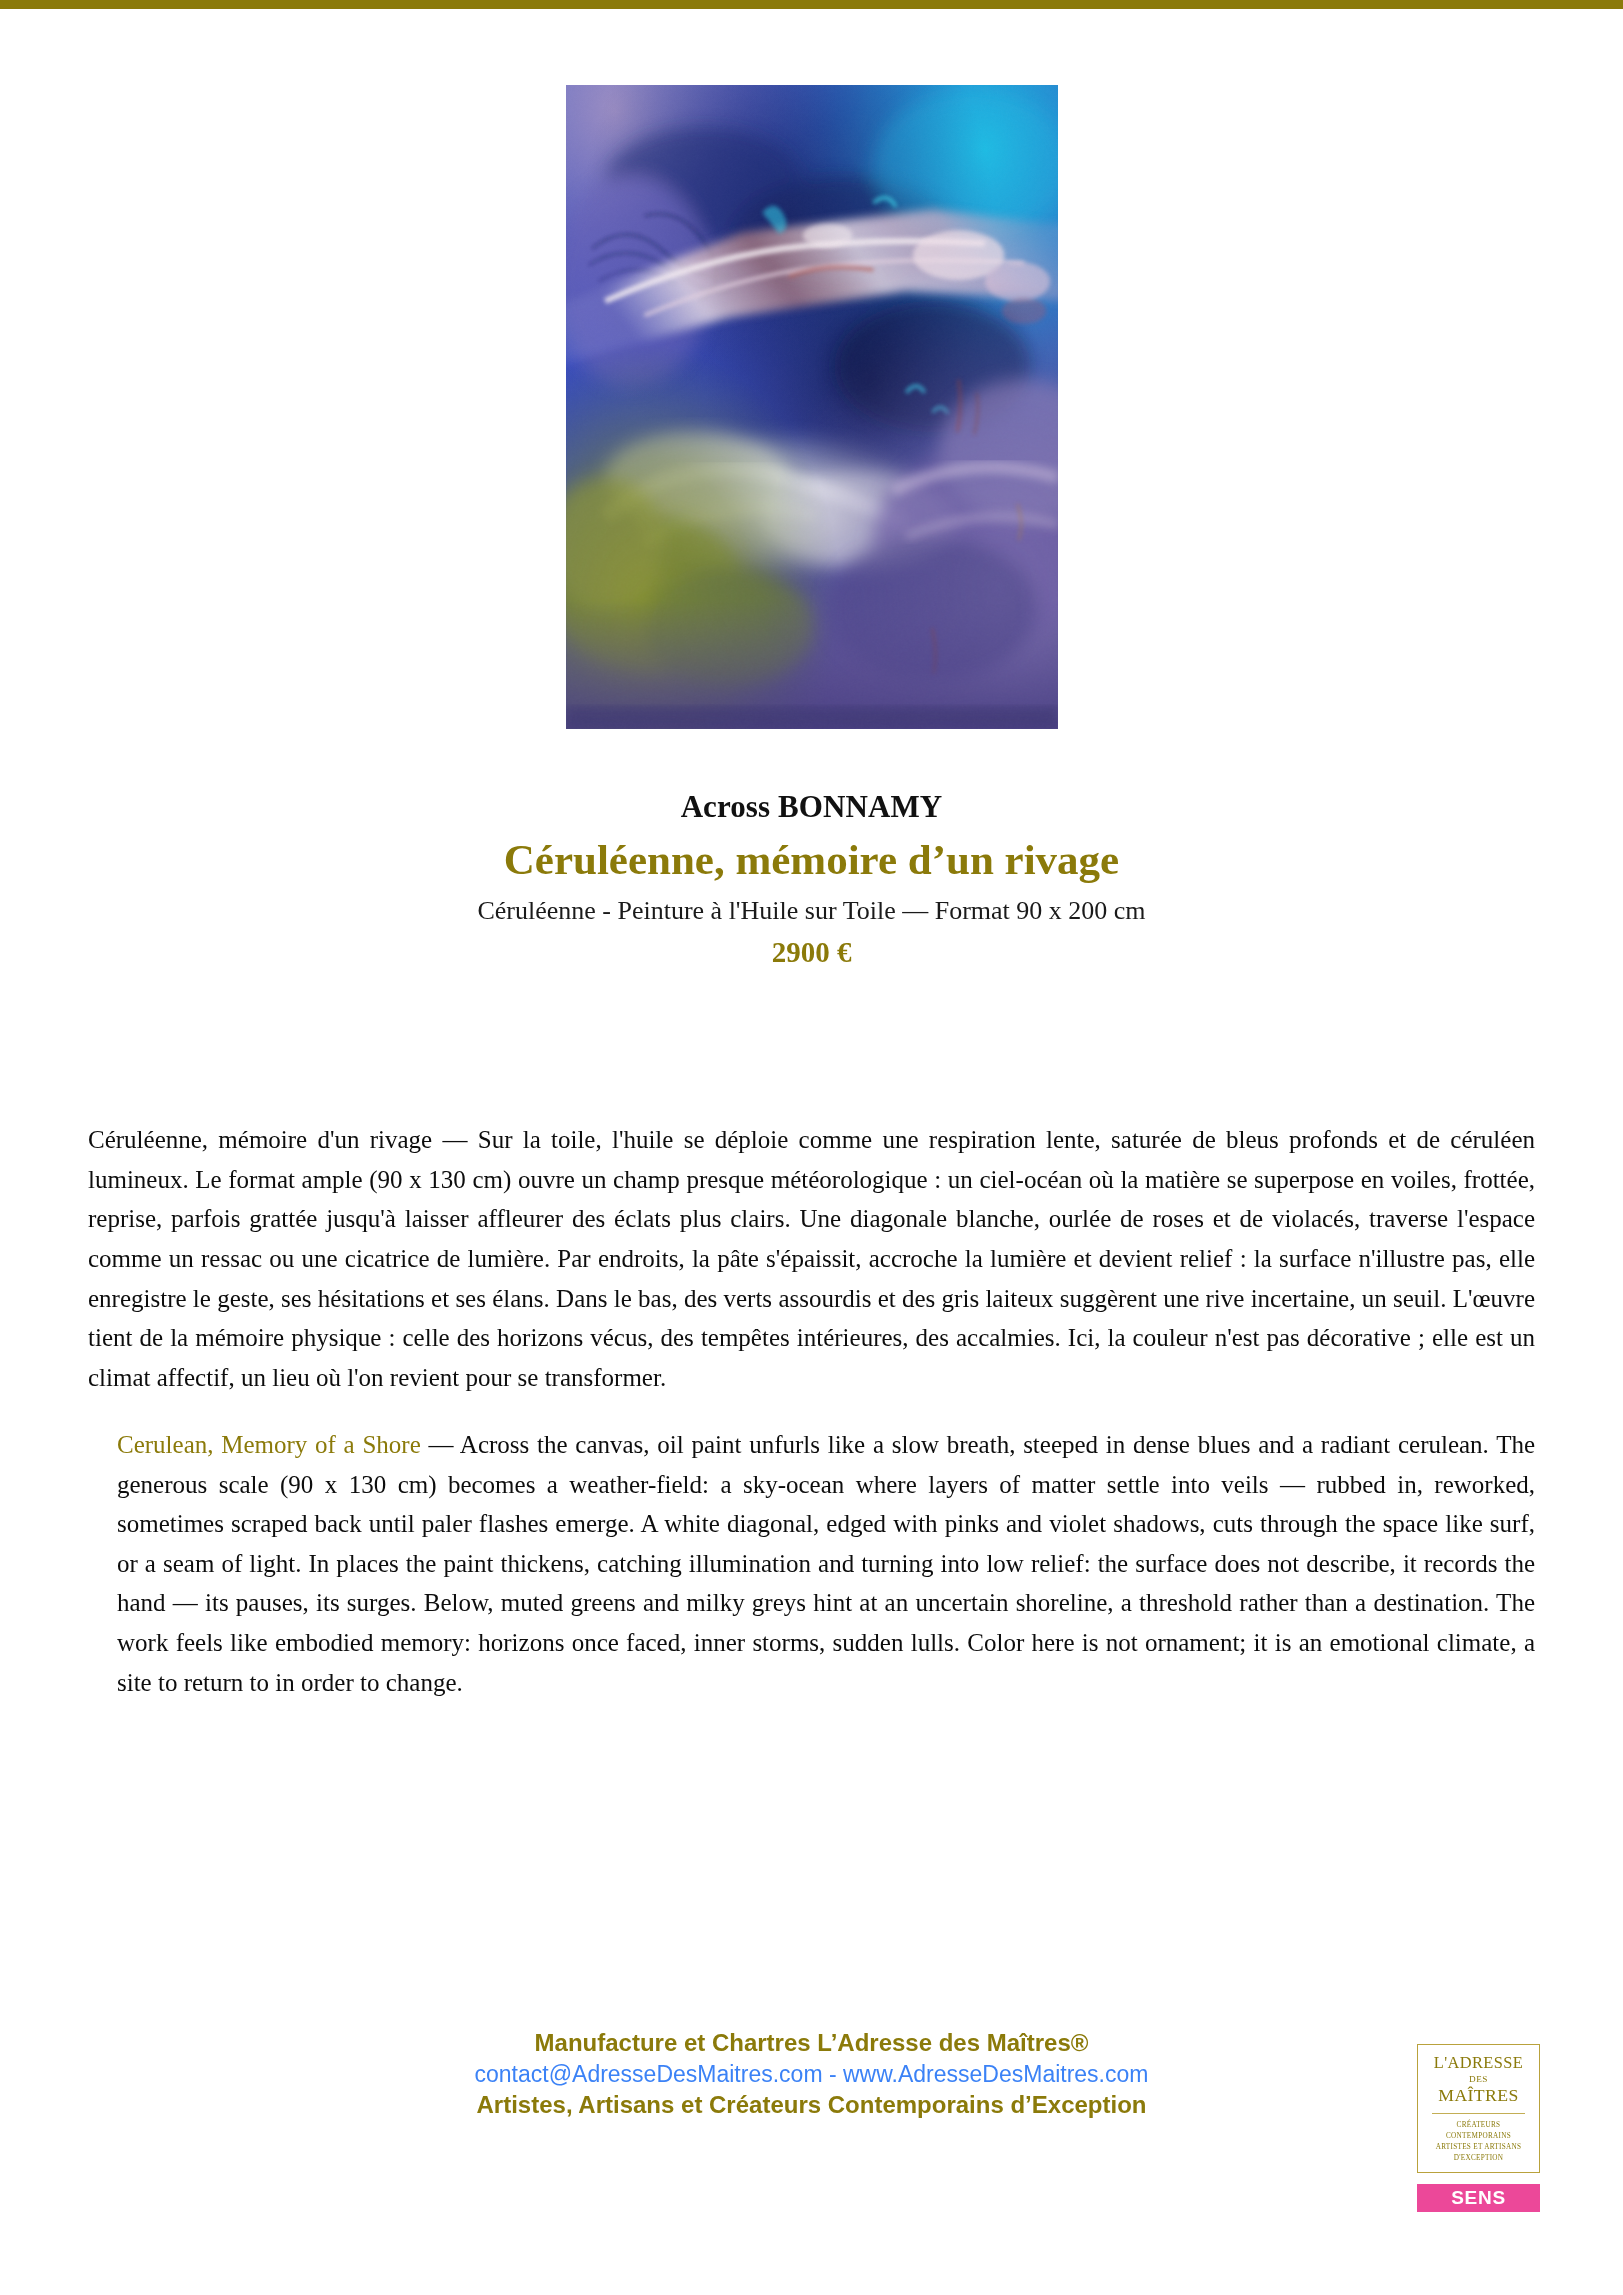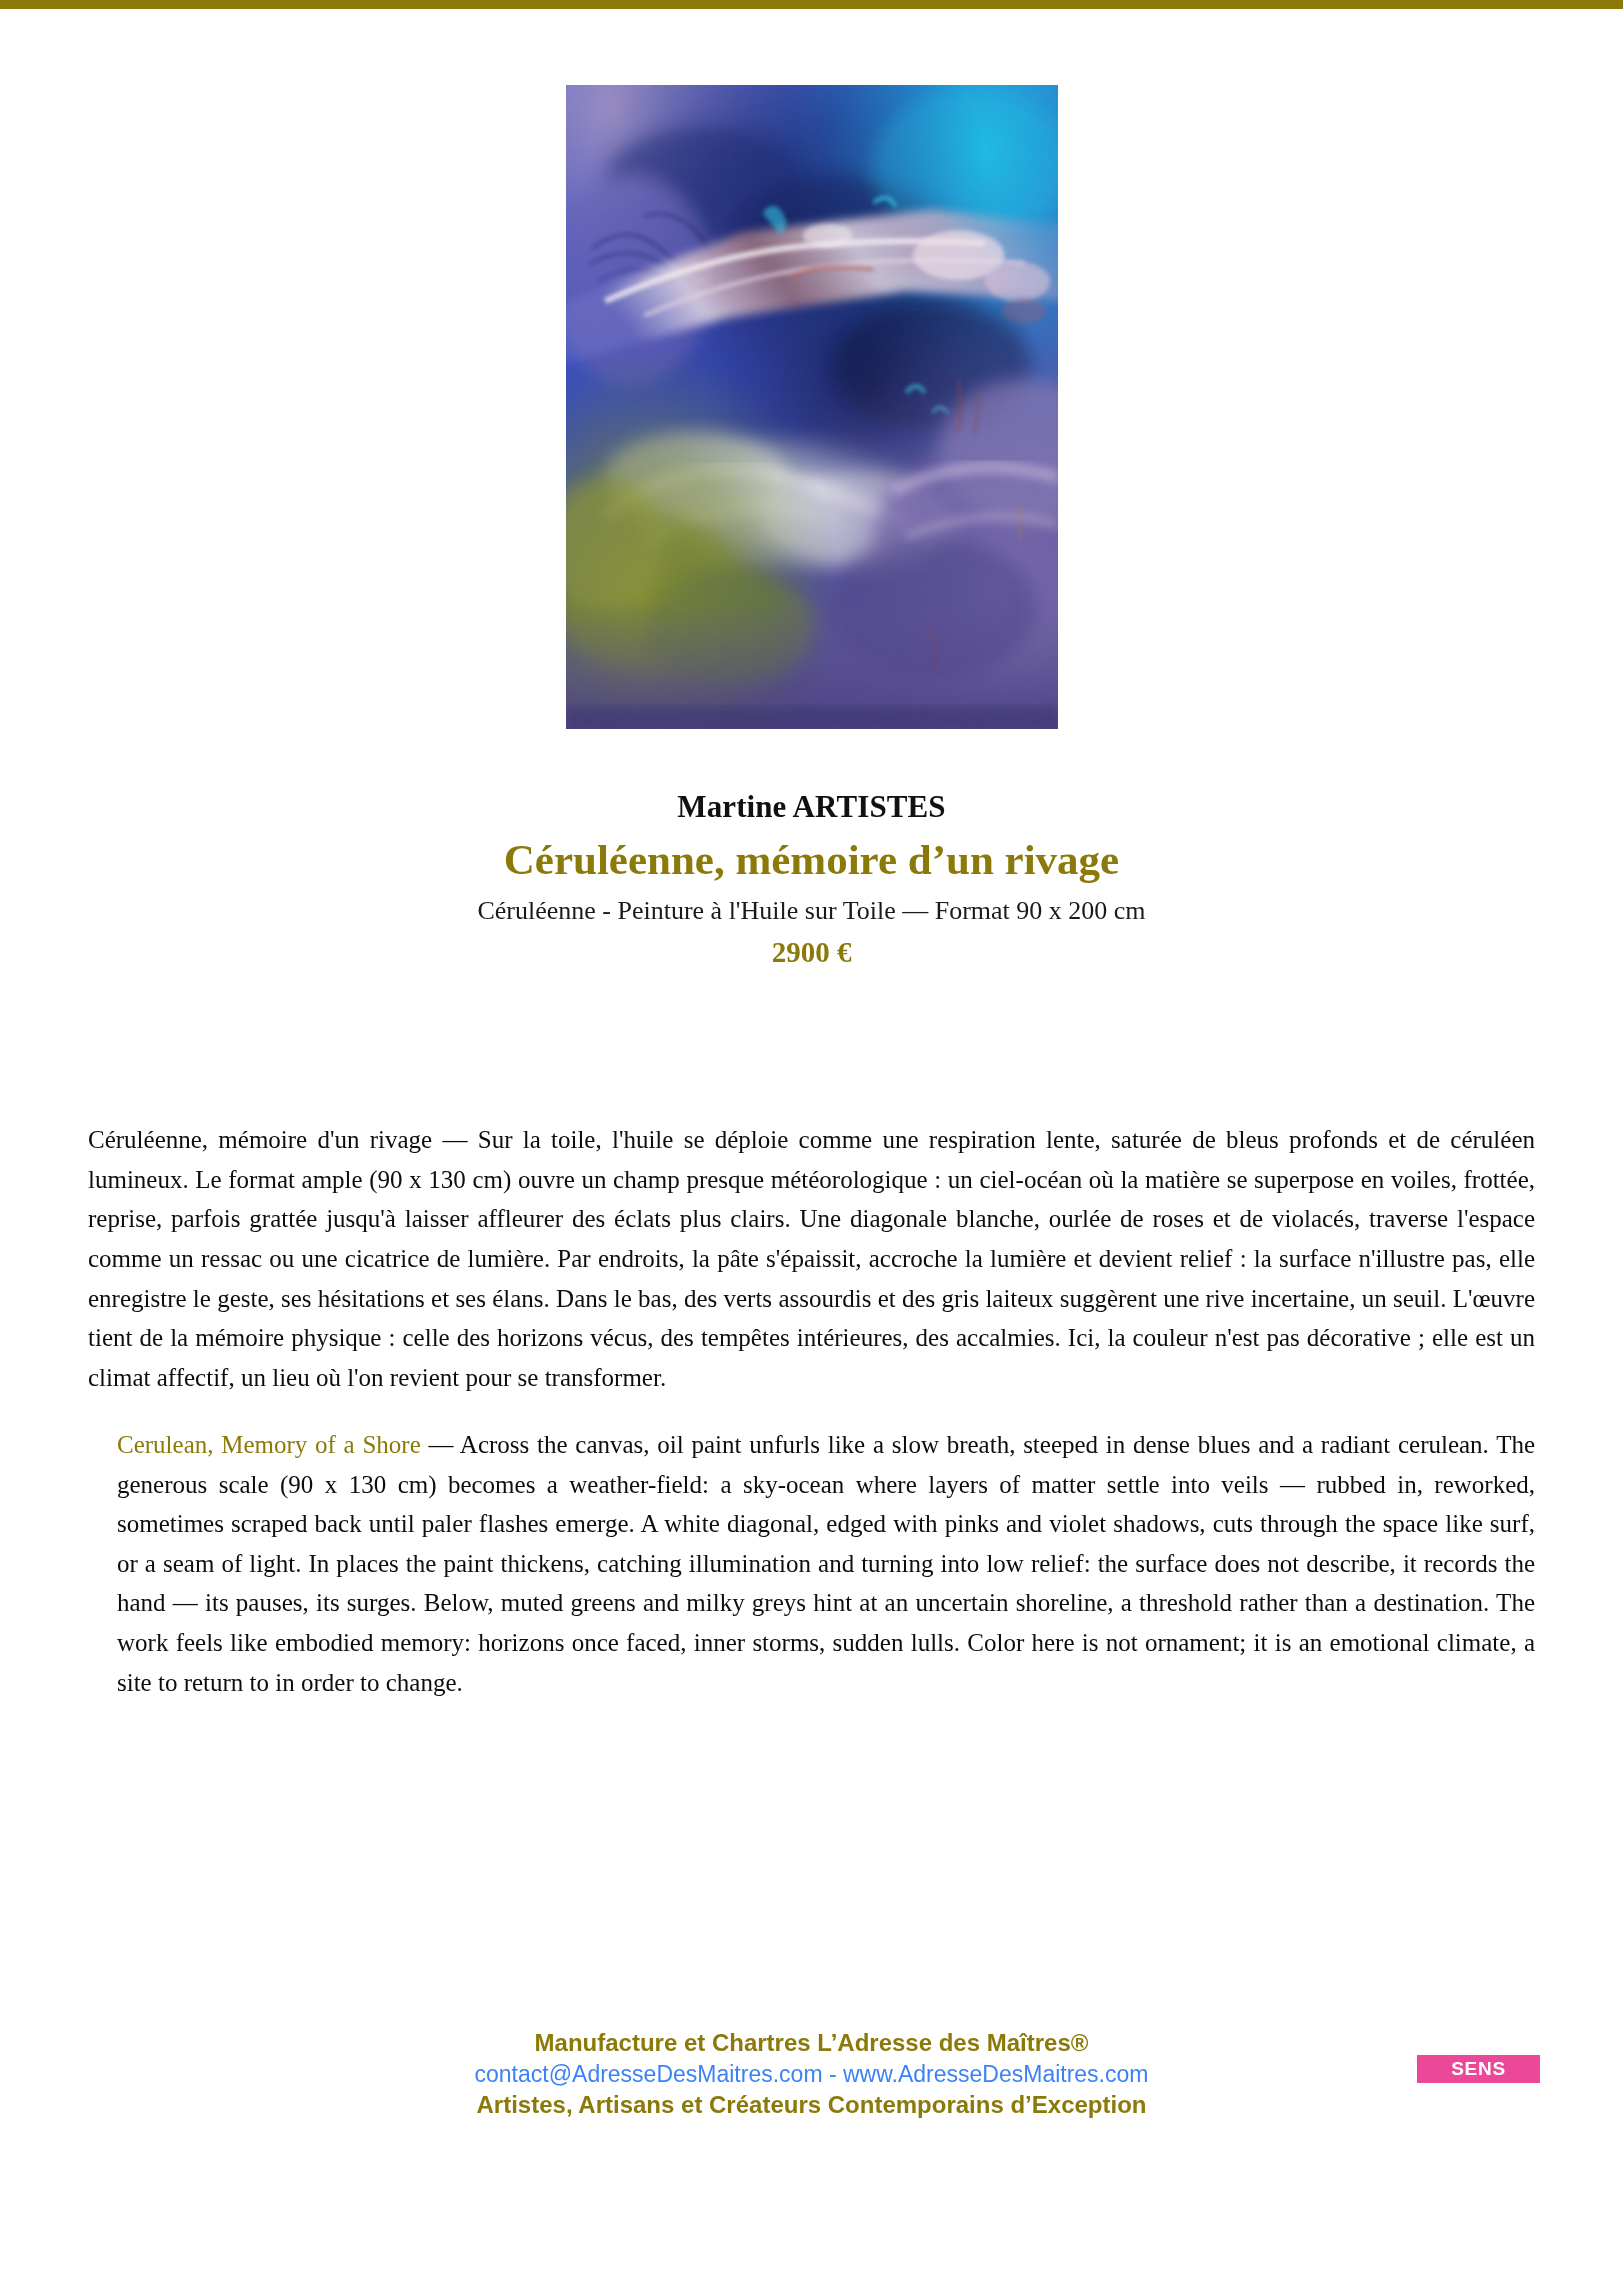--- a/index.html
+++ b/index.html
@@ -340,33 +340,42 @@
       <path d="M690 640 q10 30 2 56" stroke="#b07a33" stroke-width="3" fill="none"></path>
     </g>
 
     <rect width="752" height="984" fill="url(#gBottom)"></rect>
     <rect y="950" width="752" height="34" fill="#3b3470" opacity="0.55" filter="url(#blurB)"></rect>
     <rect width="752" height="984" filter="url(#grain)" opacity="0.5"></rect>
   </svg>
 </div>
 
 <div class="title-block">
-  <div class="artist-name">Martine ARTISTES</div>
+  <div class="artist-name">Across BONNAMY</div>
   <div class="artwork-title">Céruléenne, mémoire d’un rivage</div>
   <div class="artwork-subtitle">Céruléenne - Peinture à l'Huile sur Toile — Format 90 x 200 cm</div>
   <div class="artwork-price">2900 €</div>
 </div>
 
 <div class="body-copy">
   <p class="para"><span>Céruléenne, mémoire d'un rivage</span><span> — Sur la toile, l'huile se déploie comme une respiration lente, saturée de bleus profonds et de céruléen lumineux. Le format ample (90 x 130 cm) ouvre un champ presque météorologique : un ciel-océan où la matière se superpose en voiles, frottée, reprise, parfois grattée jusqu'à laisser affleurer des éclats plus clairs. Une diagonale blanche, ourlée de roses et de violacés, traverse l'espace comme un ressac ou une cicatrice de lumière. Par endroits, la pâte s'épaissit, accroche la lumière et devient relief : la surface n'illustre pas, elle enregistre le geste, ses hésitations et ses élans. Dans le bas, des verts assourdis et des gris laiteux suggèrent une rive incertaine, un seuil. L'œuvre tient de la mémoire physique : celle des horizons vécus, des tempêtes intérieures, des accalmies. Ici, la couleur n'est pas décorative ; elle est un climat affectif, un lieu où l'on revient pour se transformer.</span></p>
   <p class="para"><span class="lead-gold">Cerulean, Memory of a Shore</span><span> — Across the canvas, oil paint unfurls like a slow breath, steeped in dense blues and a radiant cerulean. The generous scale (90 x 130 cm) becomes a weather-field: a sky-ocean where layers of matter settle into veils — rubbed in, reworked, sometimes scraped back until paler flashes emerge. A white diagonal, edged with pinks and violet shadows, cuts through the space like surf, or a seam of light. In places the paint thickens, catching illumination and turning into low relief: the surface does not describe, it records the hand — its pauses, its surges. Below, muted greens and milky greys hint at an uncertain shoreline, a threshold rather than a destination. The work feels like embodied memory: horizons once faced, inner storms, sudden lulls. Color here is not ornament; it is an emotional climate, a site to return to in order to change.</span></p>
 </div>
 
 <div class="footer">
   <div class="footer-line footer-gold">Manufacture et Chartres L’Adresse des Maîtres®</div>
   <div class="footer-line footer-dark">contact@AdresseDesMaitres.com - www.AdresseDesMaitres.com</div>
   <div class="footer-line footer-gold">Artistes, Artisans et Créateurs Contemporains d’Exception</div>
 </div>
 
 <div class="logo-area">
+  <div class="logo-box">
+    <div class="logo-l1">L'ADRESSE</div>
+    <div class="logo-l2">DES</div>
+    <div class="logo-l3">MAÎTRES</div>
+    <hr class="logo-rule">
+    <div class="logo-sub">CRÉATEURS CONTEMPORAINS</div>
+    <div class="logo-sub">ARTISTES ET ARTISANS</div>
+    <div class="logo-sub">D'EXCEPTION</div>
+  </div>
   <div class="sens-bar">SENS</div>
 </div>
 
 
 </body></html>

